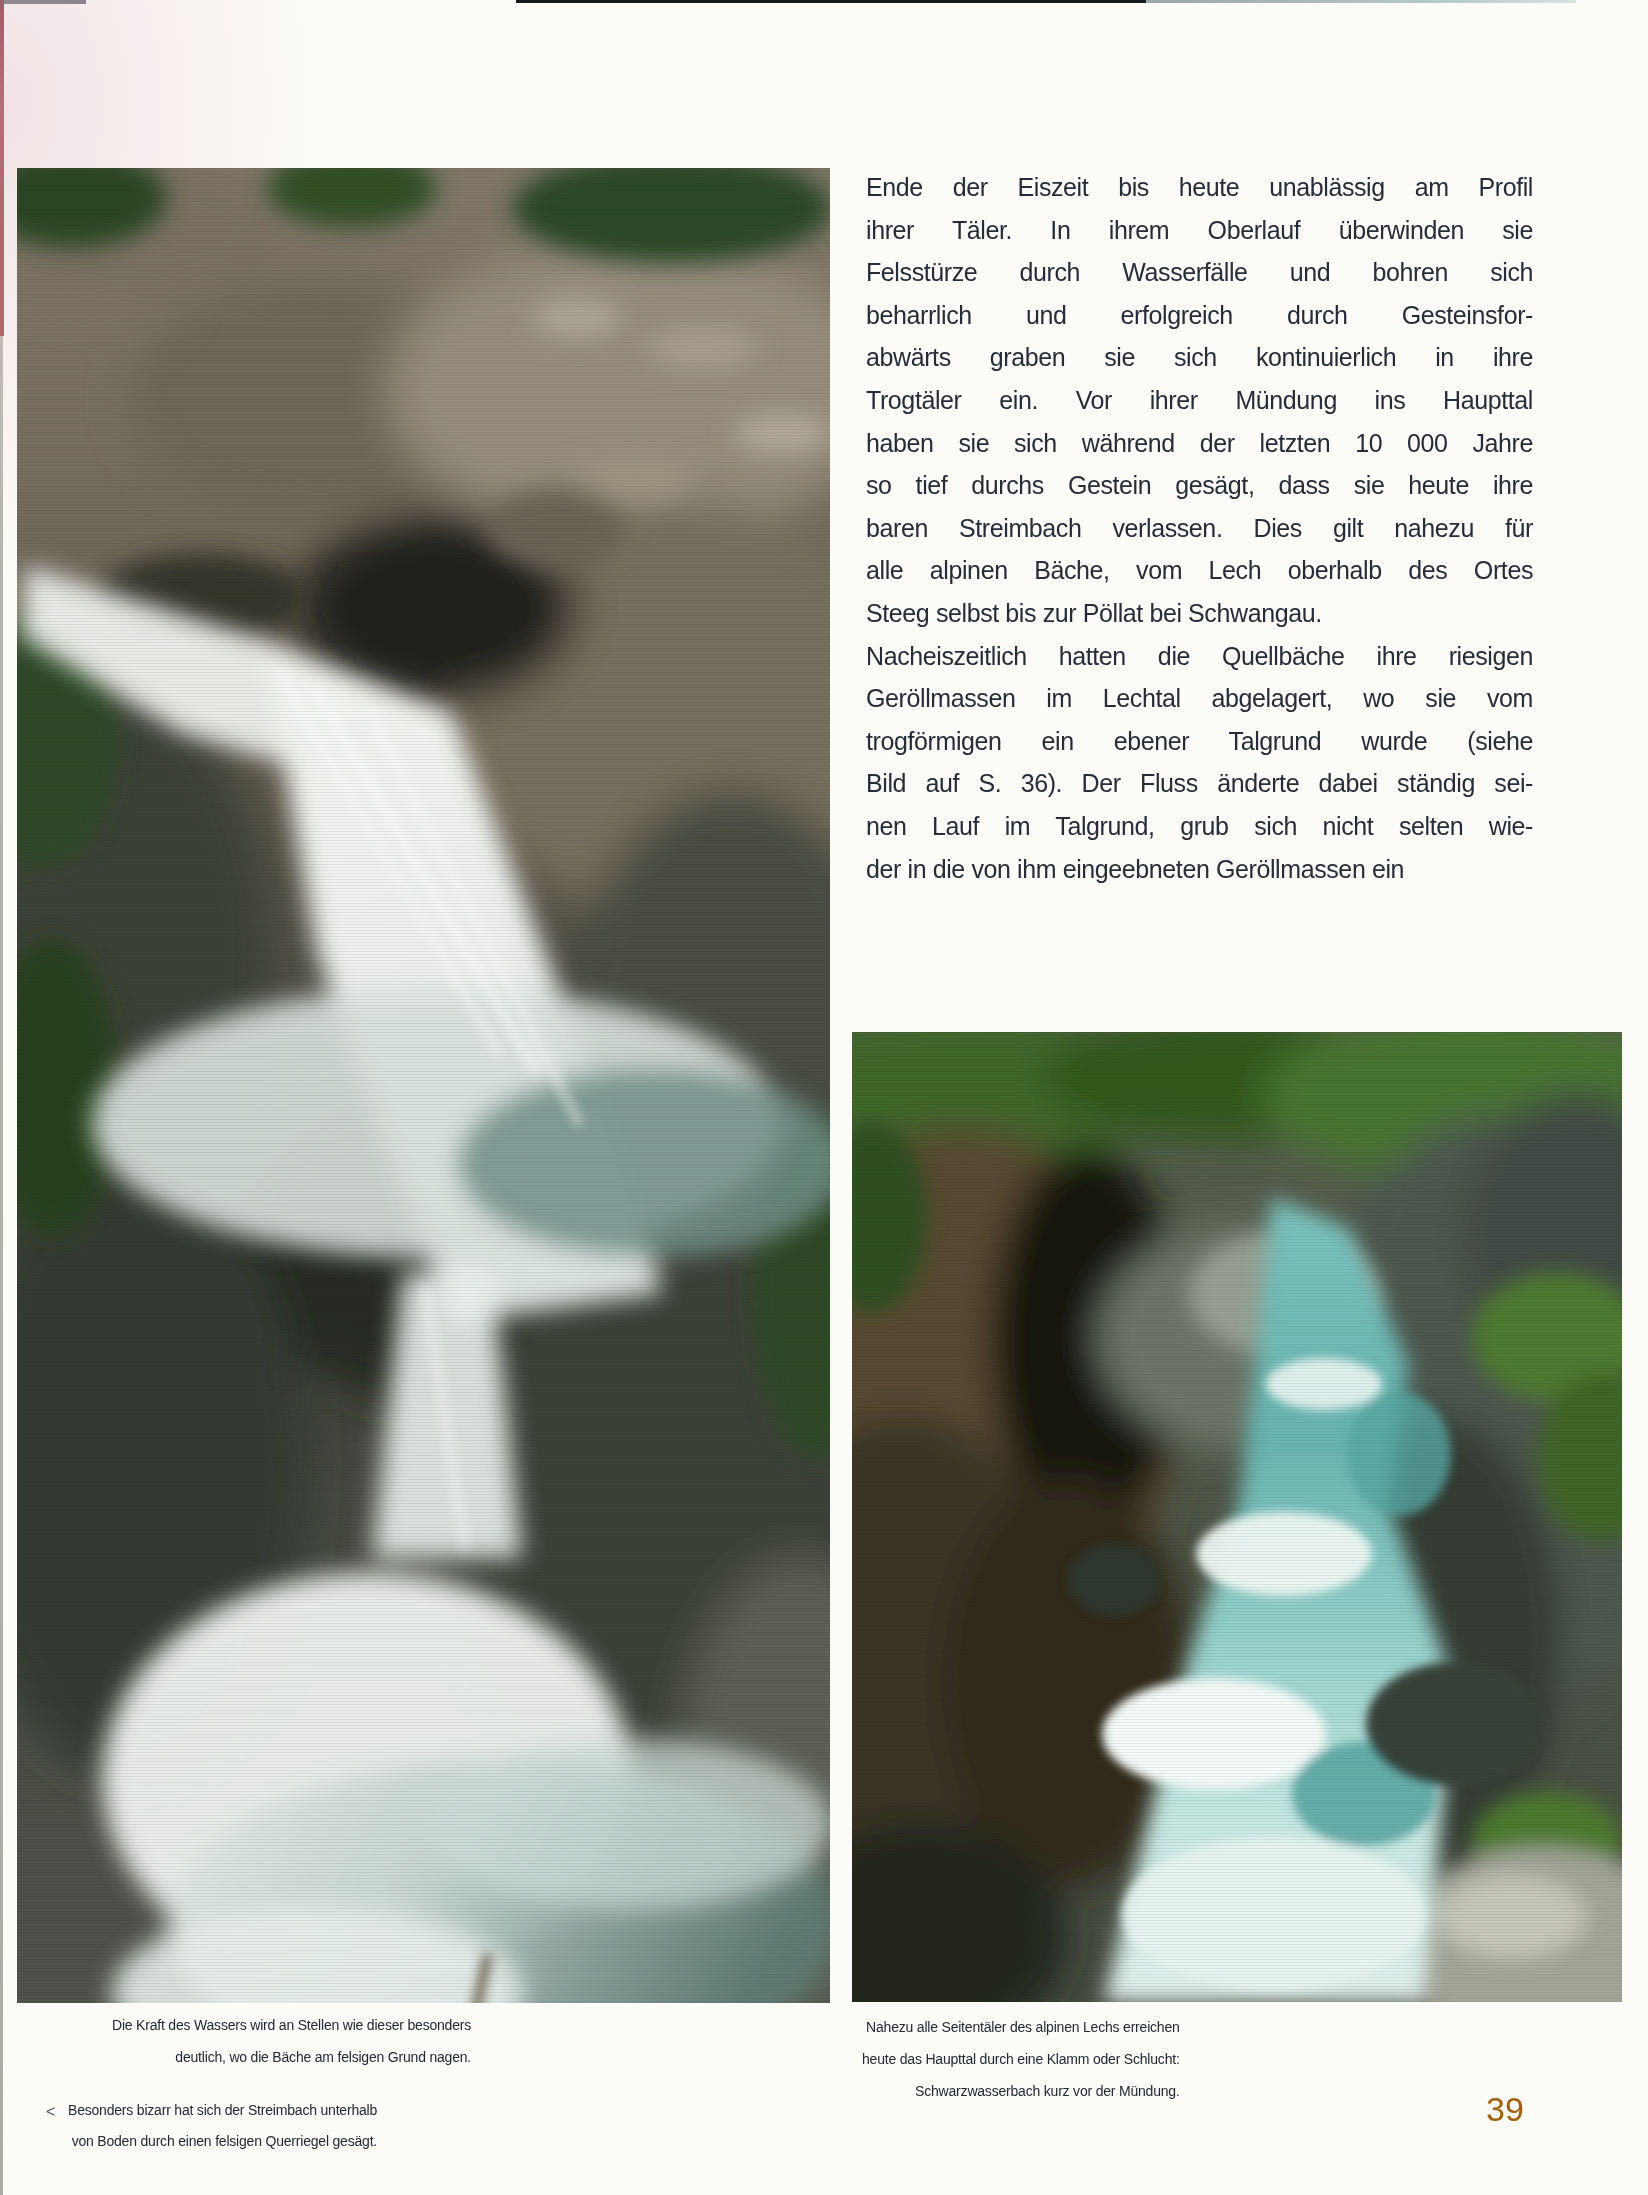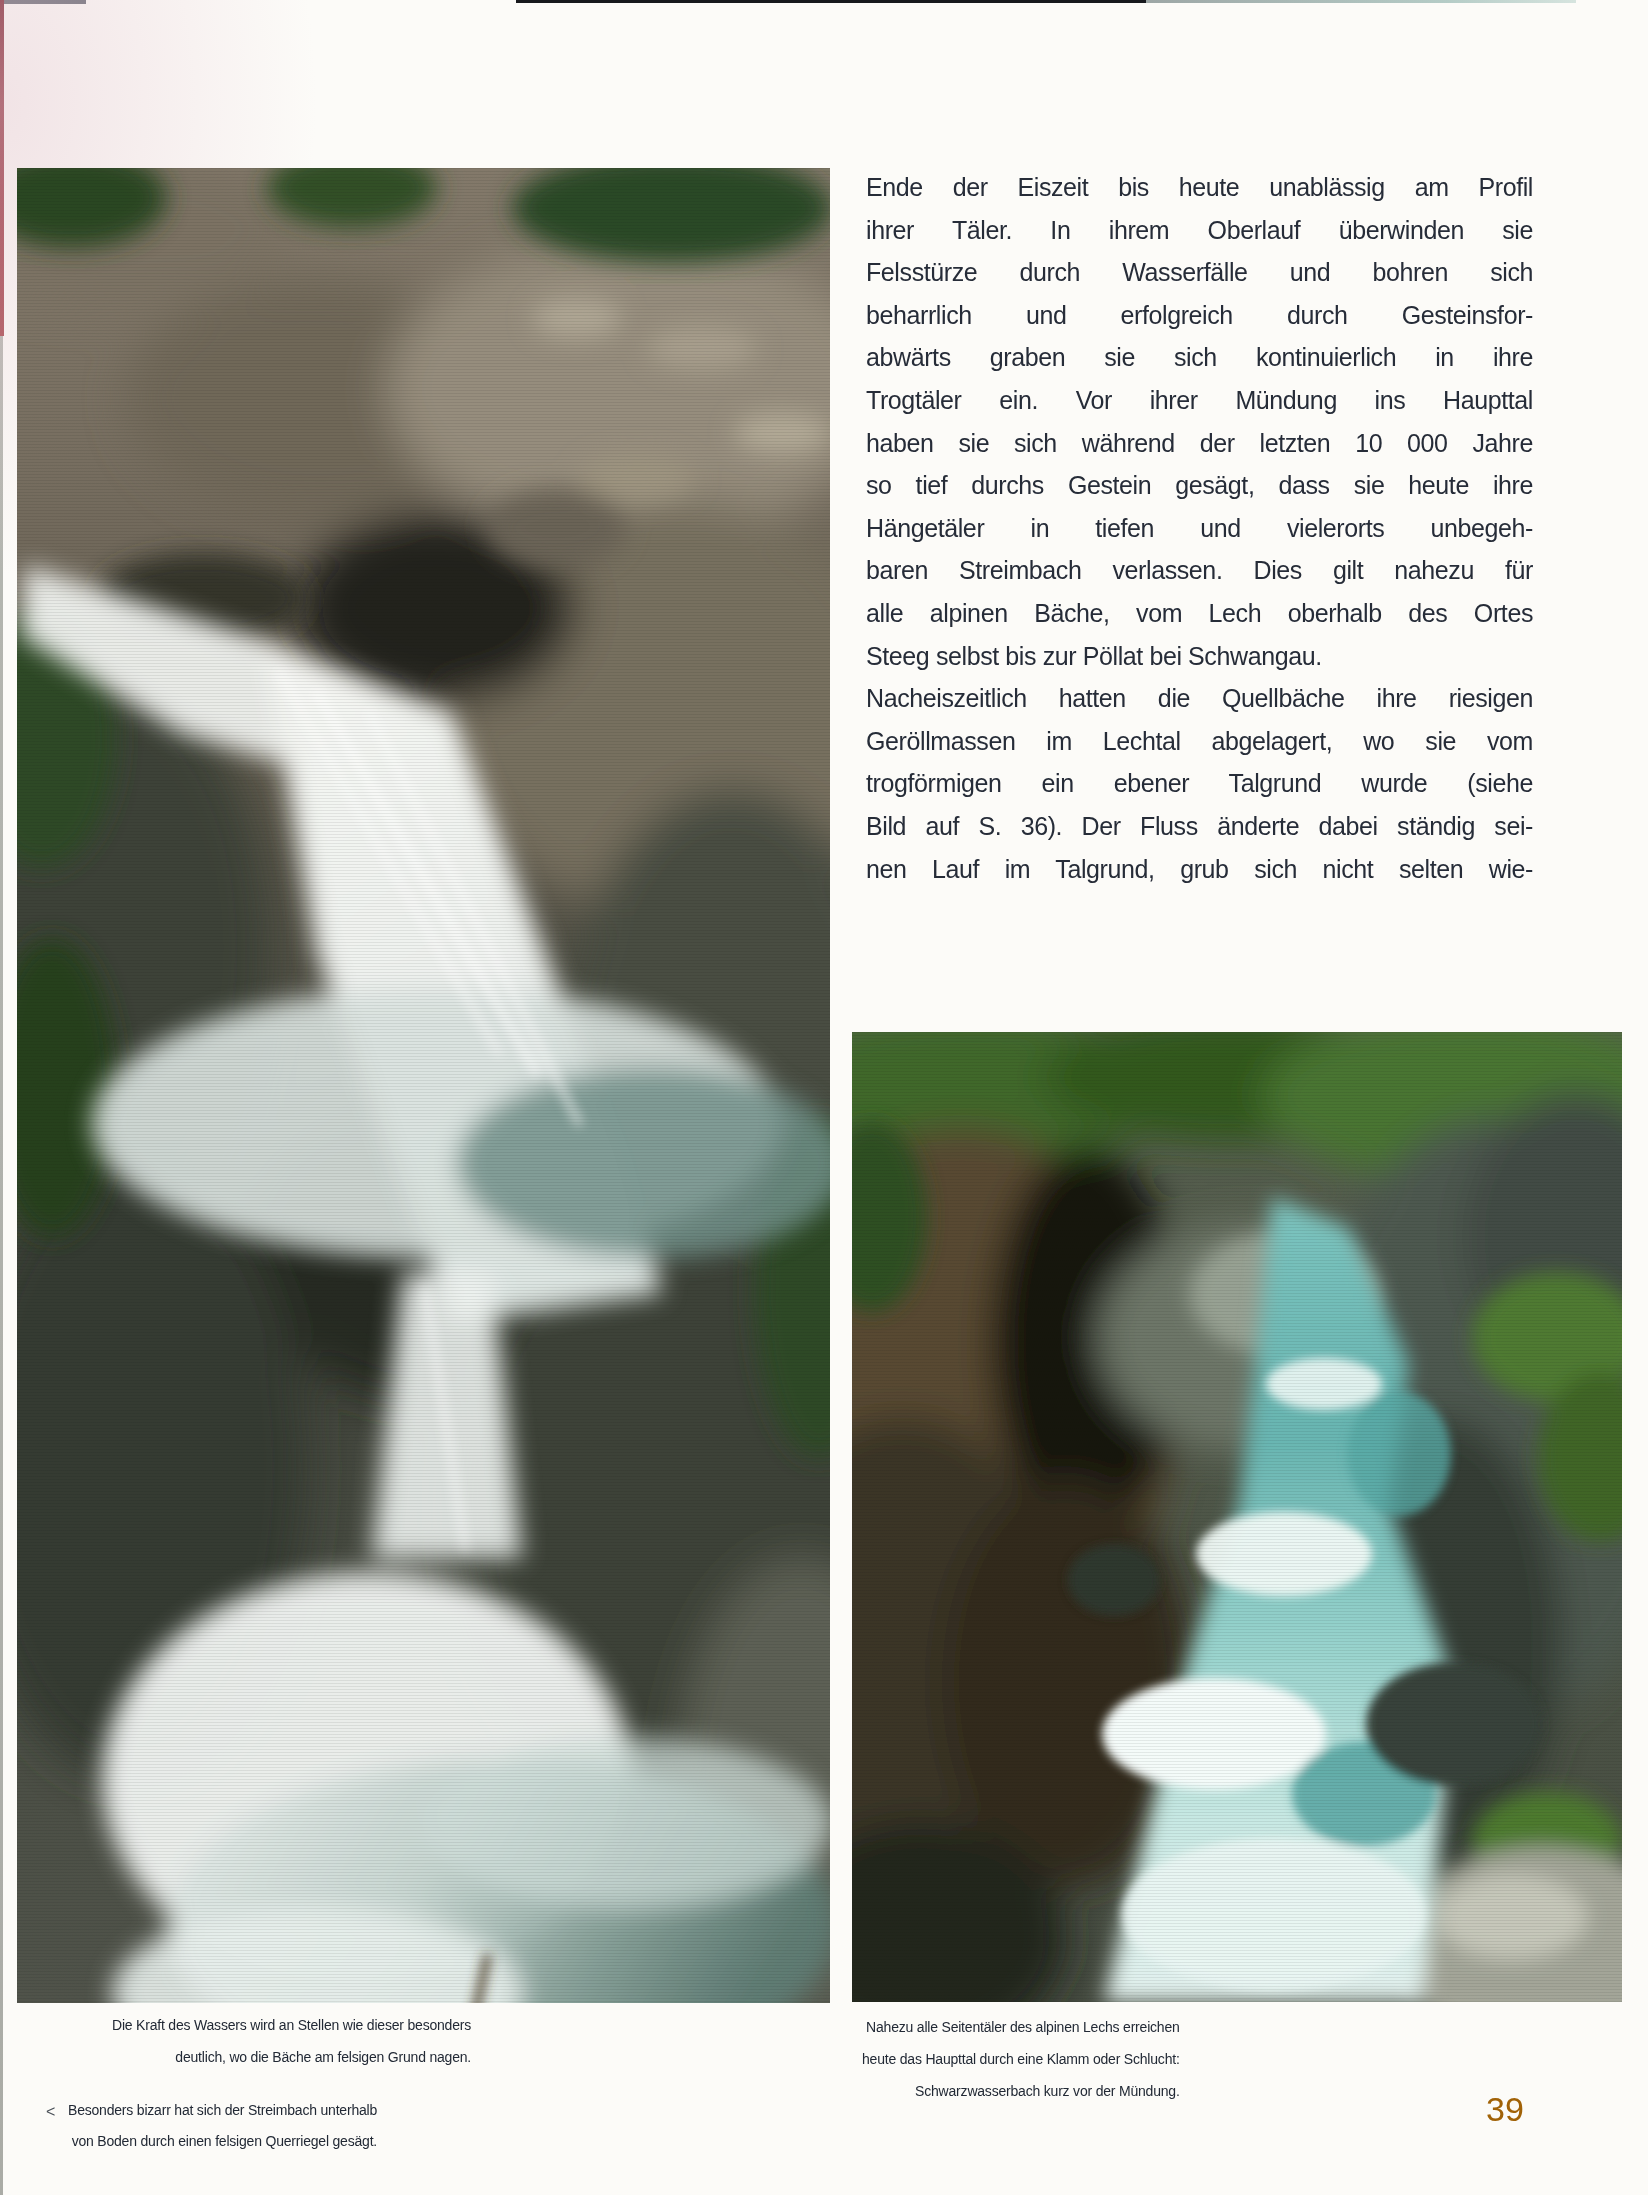--- a/index.html
+++ b/index.html
@@ -149,31 +149,31 @@
   <div class="article">
     <div class="para">
         <div class="body-line">Ende der Eiszeit bis heute unablässig am Profil</div>
         <div class="body-line">ihrer Täler. In ihrem Oberlauf überwinden sie</div>
         <div class="body-line">Felsstürze durch Wasserfälle und bohren sich</div>
         <div class="body-line">beharrlich und erfolgreich durch Gesteinsfor-</div>
         <div class="body-line">abwärts graben sie sich kontinuierlich in ihre</div>
         <div class="body-line">Trogtäler ein. Vor ihrer Mündung ins Haupttal</div>
         <div class="body-line">haben sie sich während der letzten 10 000 Jahre</div>
         <div class="body-line">so tief durchs Gestein gesägt, dass sie heute ihre</div>
-        <div class="body-line">Hängetäler in tiefen und vielerorts unbegeh-</div>
         <div class="body-line">baren Streimbach verlassen. Dies gilt nahezu für</div>
         <div class="body-line">alle alpinen Bäche, vom Lech oberhalb des Ortes</div>
         <div class="body-line last">Steeg selbst bis zur Pöllat bei Schwangau.</div>
       </div>
     <div class="para">
         <div class="body-line">Nacheiszeitlich hatten die Quellbäche ihre riesigen</div>
         <div class="body-line">Geröllmassen im Lechtal abgelagert, wo sie vom</div>
         <div class="body-line">trogförmigen ein ebener Talgrund wurde (siehe</div>
         <div class="body-line">Bild auf S. 36). Der Fluss änderte dabei ständig sei-</div>
         <div class="body-line">nen Lauf im Talgrund, grub sich nicht selten wie-</div>
+        <div class="body-line last">der in die von ihm eingeebneten Geröllmassen ein</div>
       </div>
   </div>
 
   <figure class="photo photo-right">
     <svg width="770" height="970" viewBox="0 0 770 970" role="img">
       <defs>
         <linearGradient id="rrock" x1="0" y1="0" x2="0" y2="1">
           <stop offset="0" stop-color="#57604f"></stop>
             <stop offset="1" stop-color="#464c41"></stop>
         </linearGradient>

